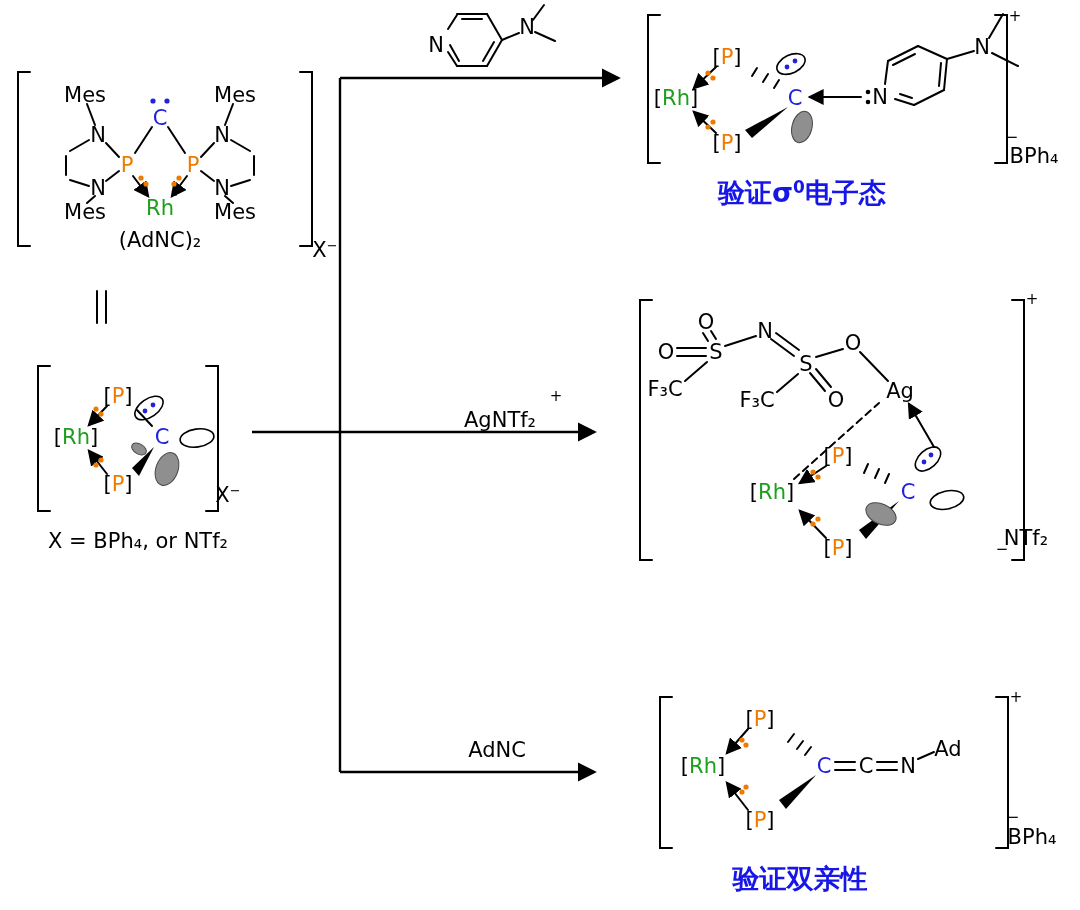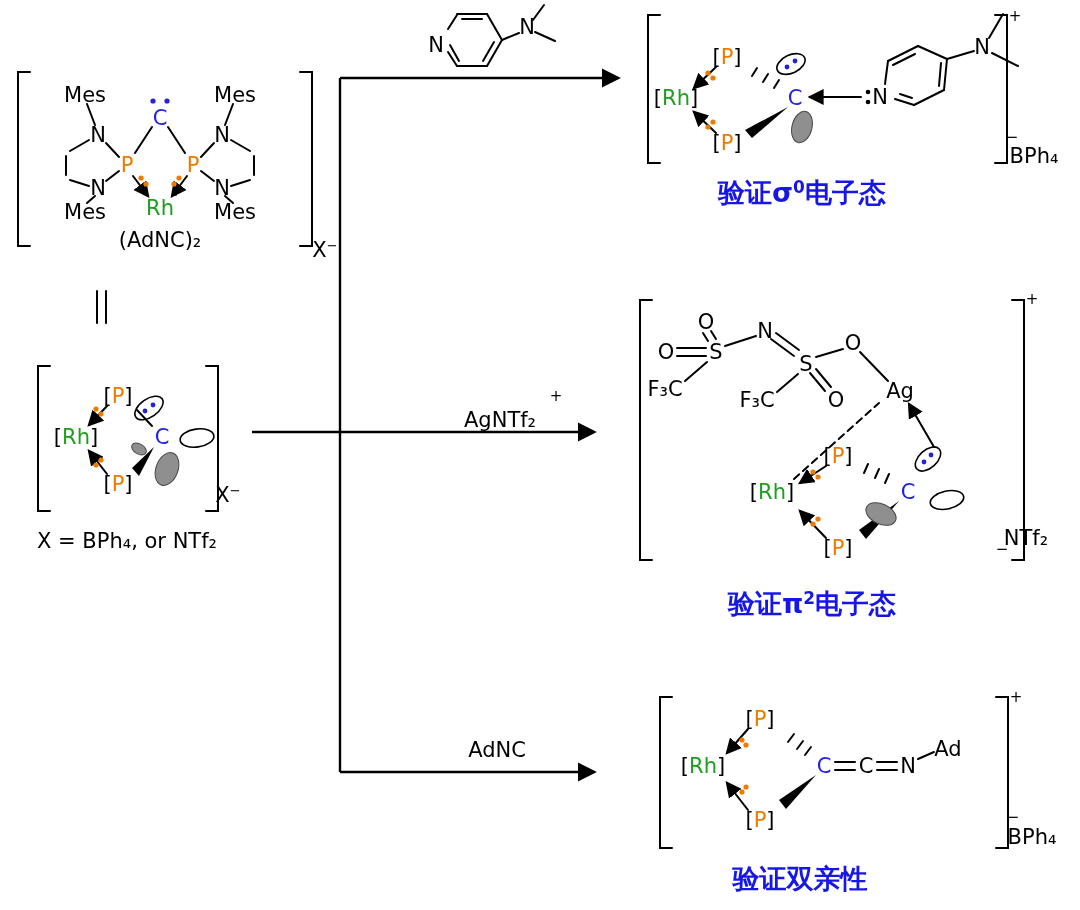--- a/index.html
+++ b/index.html
@@ -244,21 +244,21 @@
 <span class="t c-rh" style="left:160px;top:208px">Rh</span>
 <span class="t xs" style="left:176px;top:191px">+</span>
 <span class="t" style="left:160px;top:240px">(AdNC)₂</span>
 <span class="t" style="left:325px;top:250px"><span>X</span><span class="sup">−</span></span>
 
 <span class="t" style="left:118px;top:396px"><span>[</span><span class="c-p">P</span><span>]</span></span>
 <span class="t" style="left:76px;top:437px"><span>[</span><span class="c-rh">Rh</span><span>]</span></span>
 <span class="t" style="left:118px;top:484px"><span>[</span><span class="c-p">P</span><span>]</span></span>
 <span class="t c-c" style="left:162px;top:437px">C</span>
 <span class="t" style="left:228px;top:495px"><span>X</span><span class="sup">−</span></span>
-<span class="t" style="left:127px;top:541px">X = BPh₄, or NTf₂</span>
+<span class="t" style="left:138px;top:541px">X = BPh₄, or NTf₂</span>
 
 <span class="t" style="left:436px;top:45px">N</span>
 <span class="t" style="left:527px;top:27px">N</span>
 <span class="t" style="left:500px;top:420px">AgNTf₂</span>
 <span class="t sm" style="left:556px;top:396px">+</span>
 <span class="t" style="left:497px;top:750px">AdNC</span>
 
 <span class="t" style="left:727px;top:57px"><span>[</span><span class="c-p">P</span><span>]</span></span>
 <span class="t" style="left:676px;top:98px"><span>[</span><span class="c-rh">Rh</span><span>]</span></span>
 <span class="t" style="left:727px;top:143px"><span>[</span><span class="c-p">P</span><span>]</span></span>
@@ -280,21 +280,20 @@
 <span class="t" style="left:665px;top:389px">F₃C</span>
 <span class="t" style="left:757px;top:400px">F₃C</span>
 <span class="t" style="left:900px;top:391px">Ag</span>
 <span class="t" style="left:838px;top:456px"><span>[</span><span class="c-p">P</span><span>]</span></span>
 <span class="t" style="left:772px;top:492px"><span>[</span><span class="c-rh">Rh</span><span>]</span></span>
 <span class="t" style="left:838px;top:548px"><span>[</span><span class="c-p">P</span><span>]</span></span>
 <span class="t c-c" style="left:908px;top:492px">C</span>
 <span class="t sm" style="left:1032px;top:299px">+</span>
 <span class="t sm" style="left:1002px;top:549px">−</span>
 <span class="t" style="left:1026px;top:538px">NTf₂</span>
-<div class="t caption" style="left:812px;top:603px"><span>验证π</span><span class="csup">2</span><span>电子态</span></div>
 
 <span class="t" style="left:760px;top:719px"><span>[</span><span class="c-p">P</span><span>]</span></span>
 <span class="t" style="left:703px;top:766px"><span>[</span><span class="c-rh">Rh</span><span>]</span></span>
 <span class="t" style="left:760px;top:820px"><span>[</span><span class="c-p">P</span><span>]</span></span>
 <span class="t c-c" style="left:824px;top:766px">C</span>
 <span class="t" style="left:866px;top:766px">C</span>
 <span class="t" style="left:908px;top:766px">N</span>
 <span class="t" style="left:948px;top:749px">Ad</span>
 <span class="t sm" style="left:1016px;top:697px">+</span>
 <span class="t sm" style="left:1013px;top:817px">−</span>

